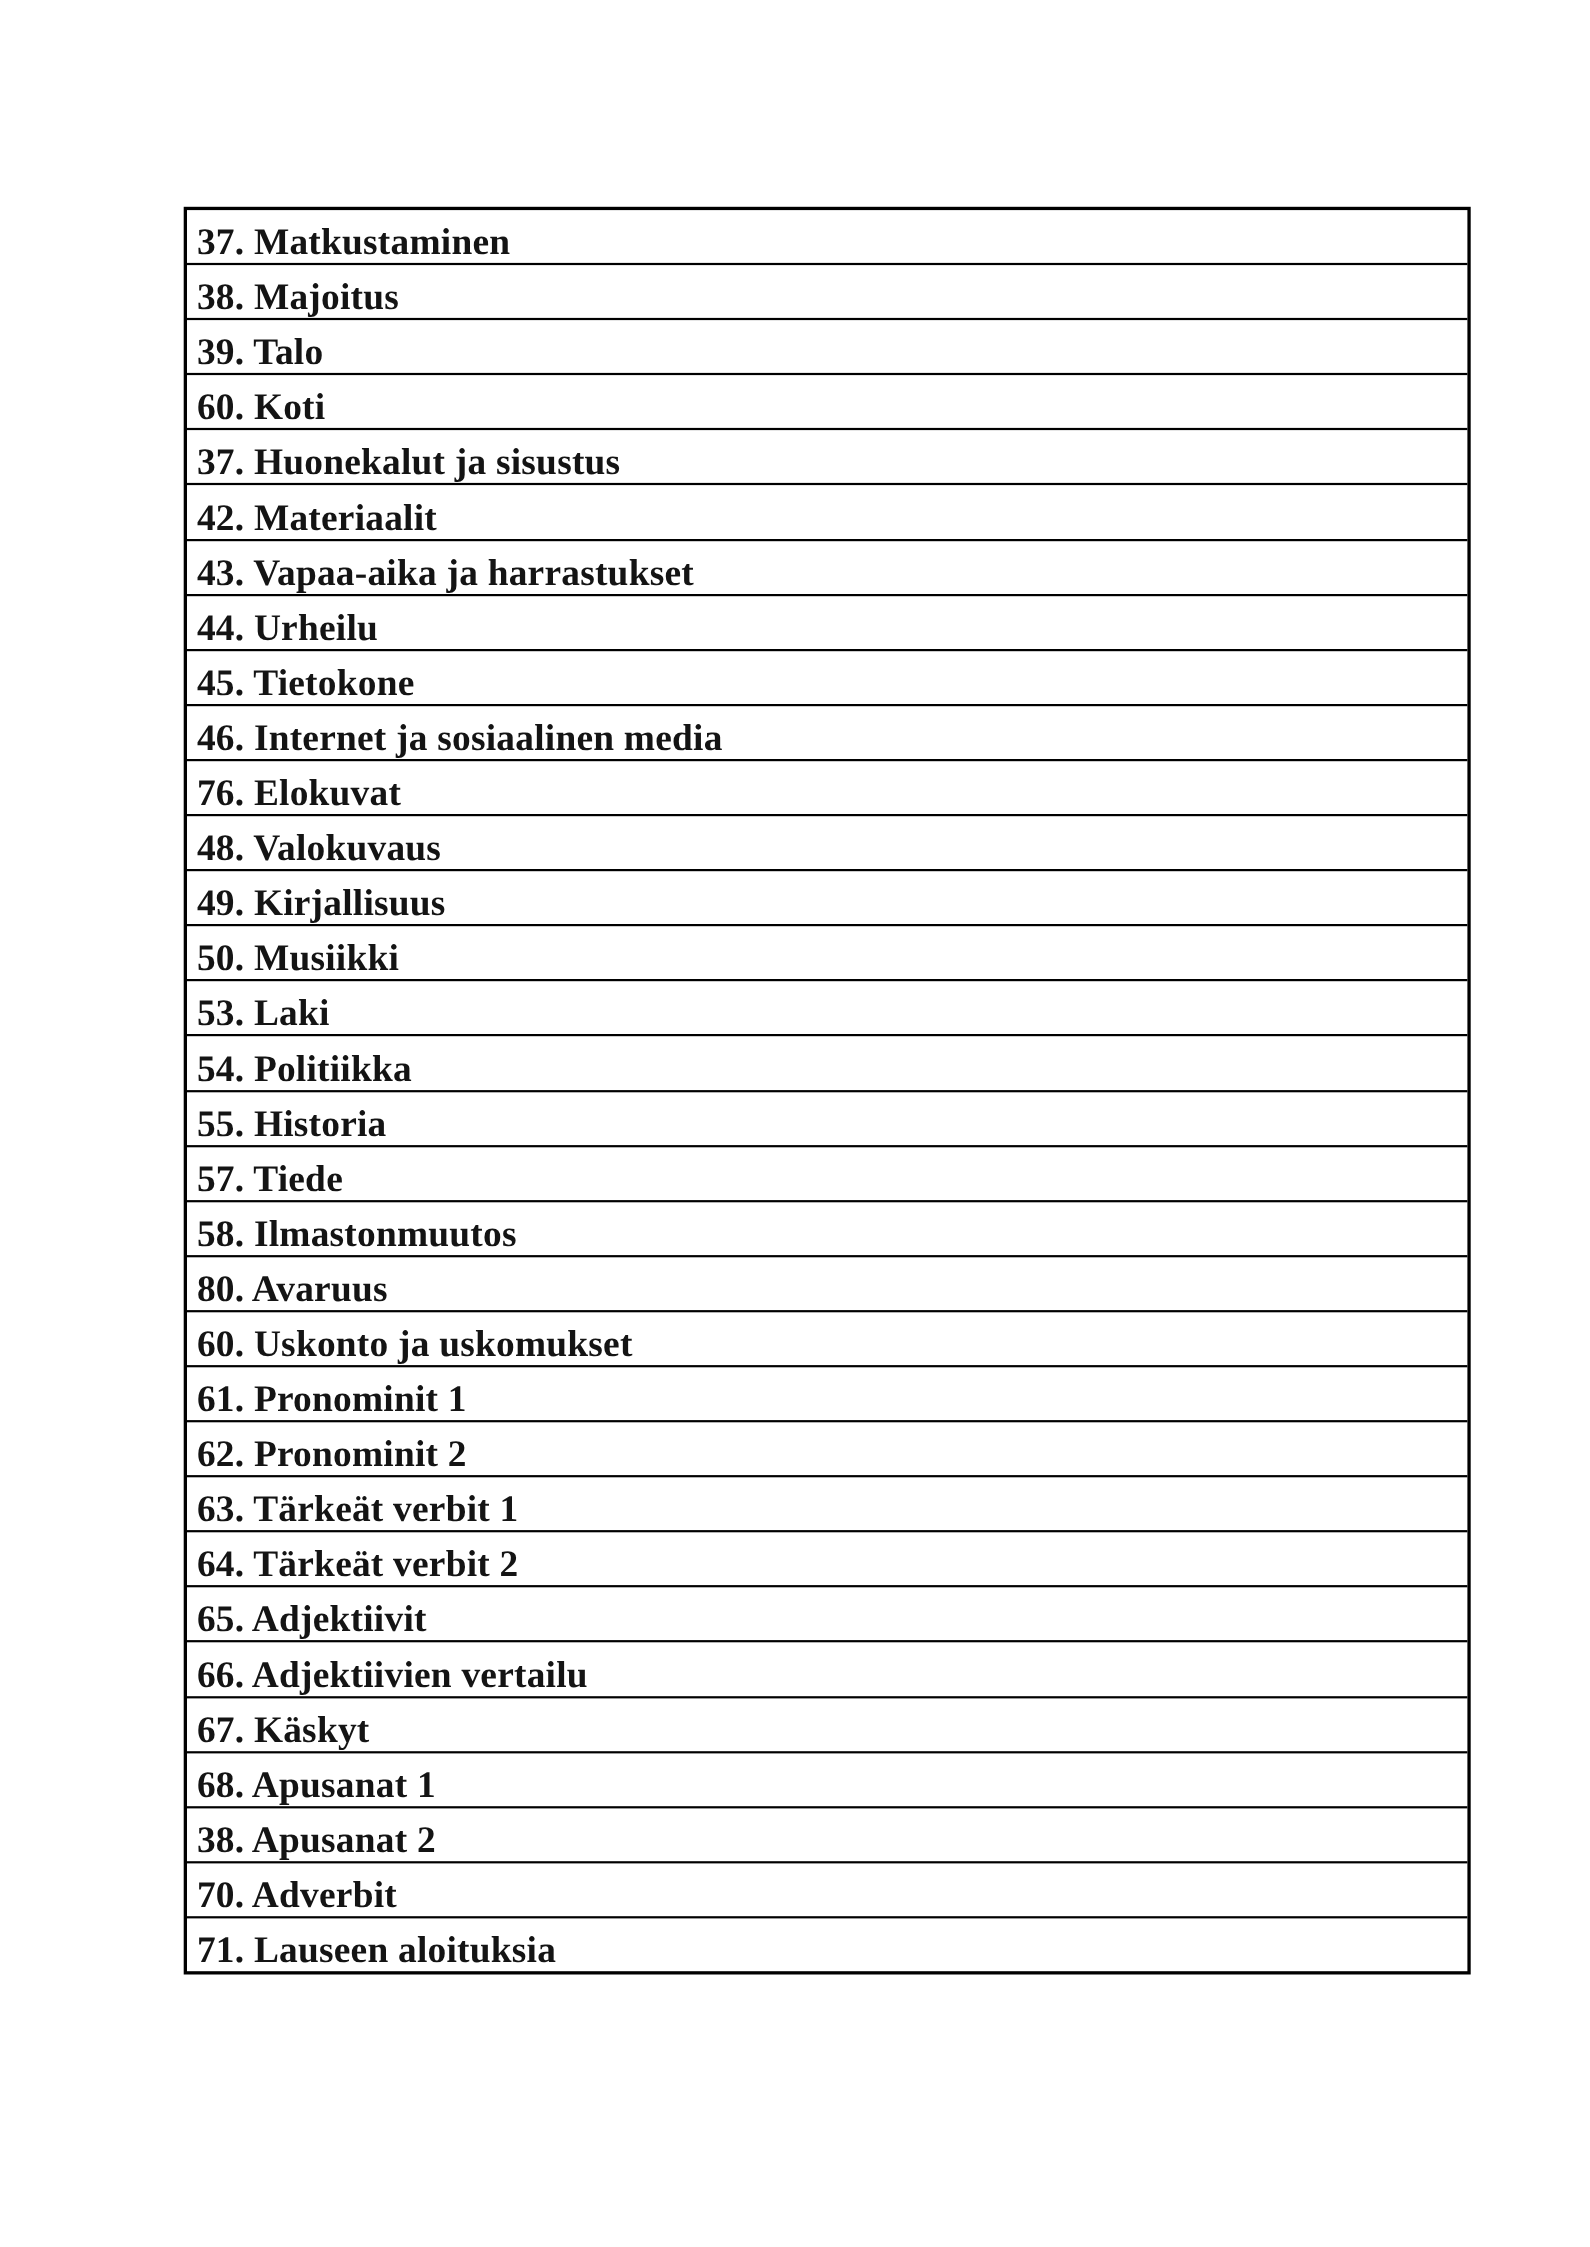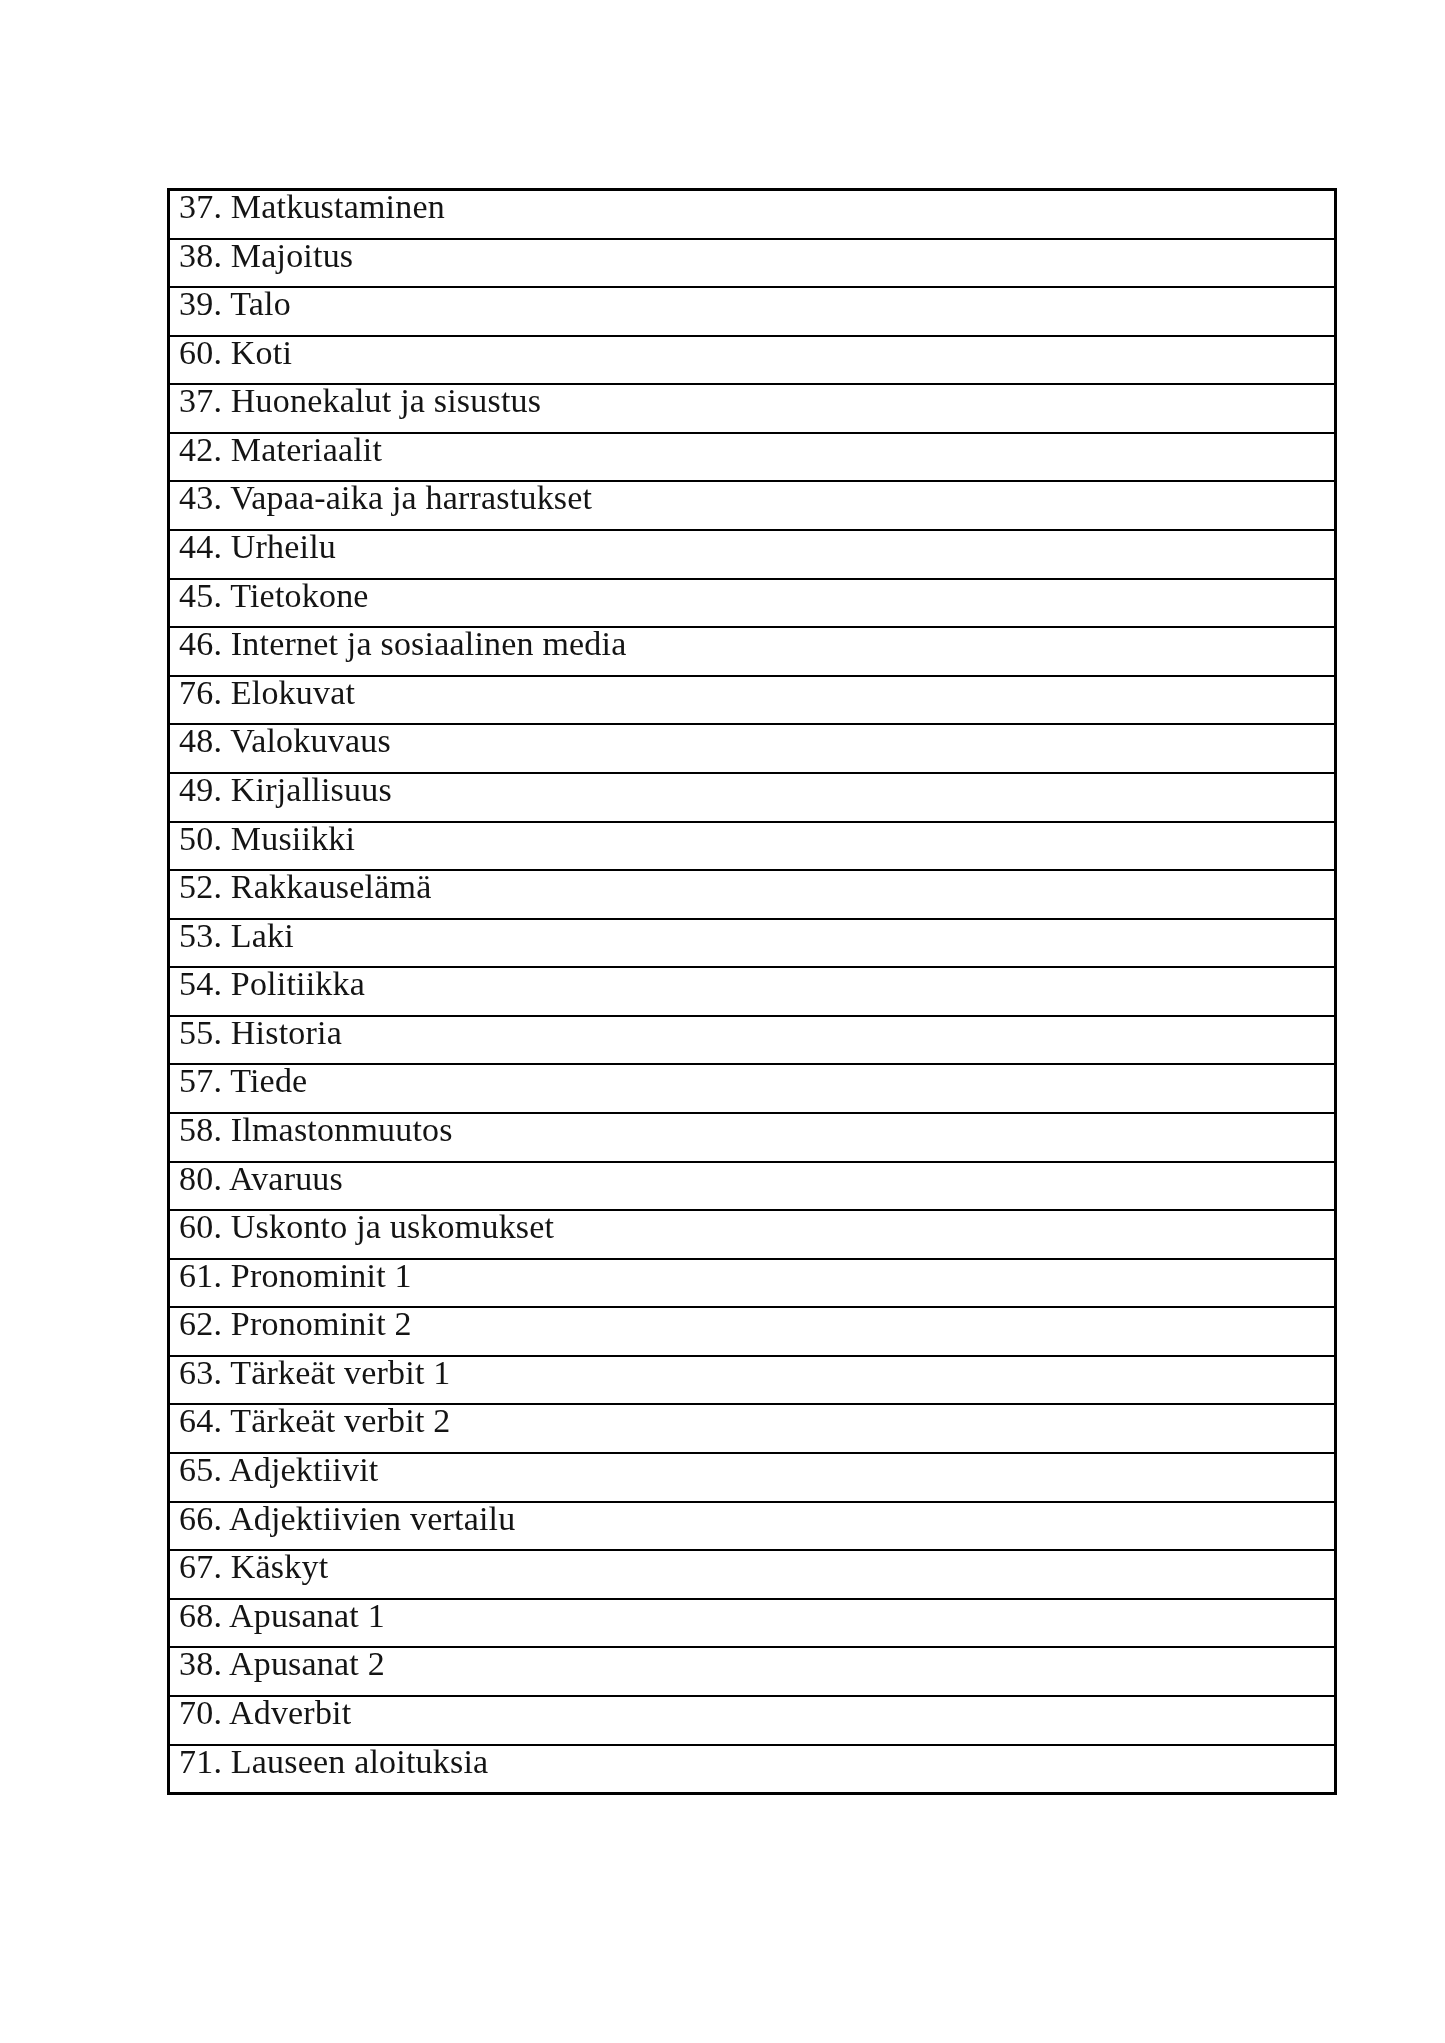--- a/index.html
+++ b/index.html
@@ -25,23 +25,24 @@
     border: 3px solid #000000;
     display: flex;
     flex-direction: column;
     background: #ffffff;
   }
   .toc-row {
     flex: 1 1 0;
     box-sizing: border-box;
     border-top: 2px solid #000000;
     display: flex;
-    align-items: flex-start;
+    align-items: flex-end;
     padding-left: 9px;
     overflow: hidden;
+    font-weight: bold;
   }
   .toc-row:first-child {
     border-top: none;
   }
   .toc-row span {
     font-size: 34px;
     line-height: 1;
     color: #141414;
     letter-spacing: 0.2px;
     white-space: nowrap;
@@ -104,23 +105,20 @@
 
   <div class="toc-row">
     <span>49. Kirjallisuus</span>
   </div>
 
   <div class="toc-row">
     <span>50. Musiikki</span>
   </div>
 
 
-  <div class="toc-row">
-    <span>52. Rakkauselämä</span>
-  </div>
 
   <div class="toc-row">
     <span>53. Laki</span>
   </div>
 
   <div class="toc-row">
     <span>54. Politiikka</span>
   </div>
 
   <div class="toc-row">

